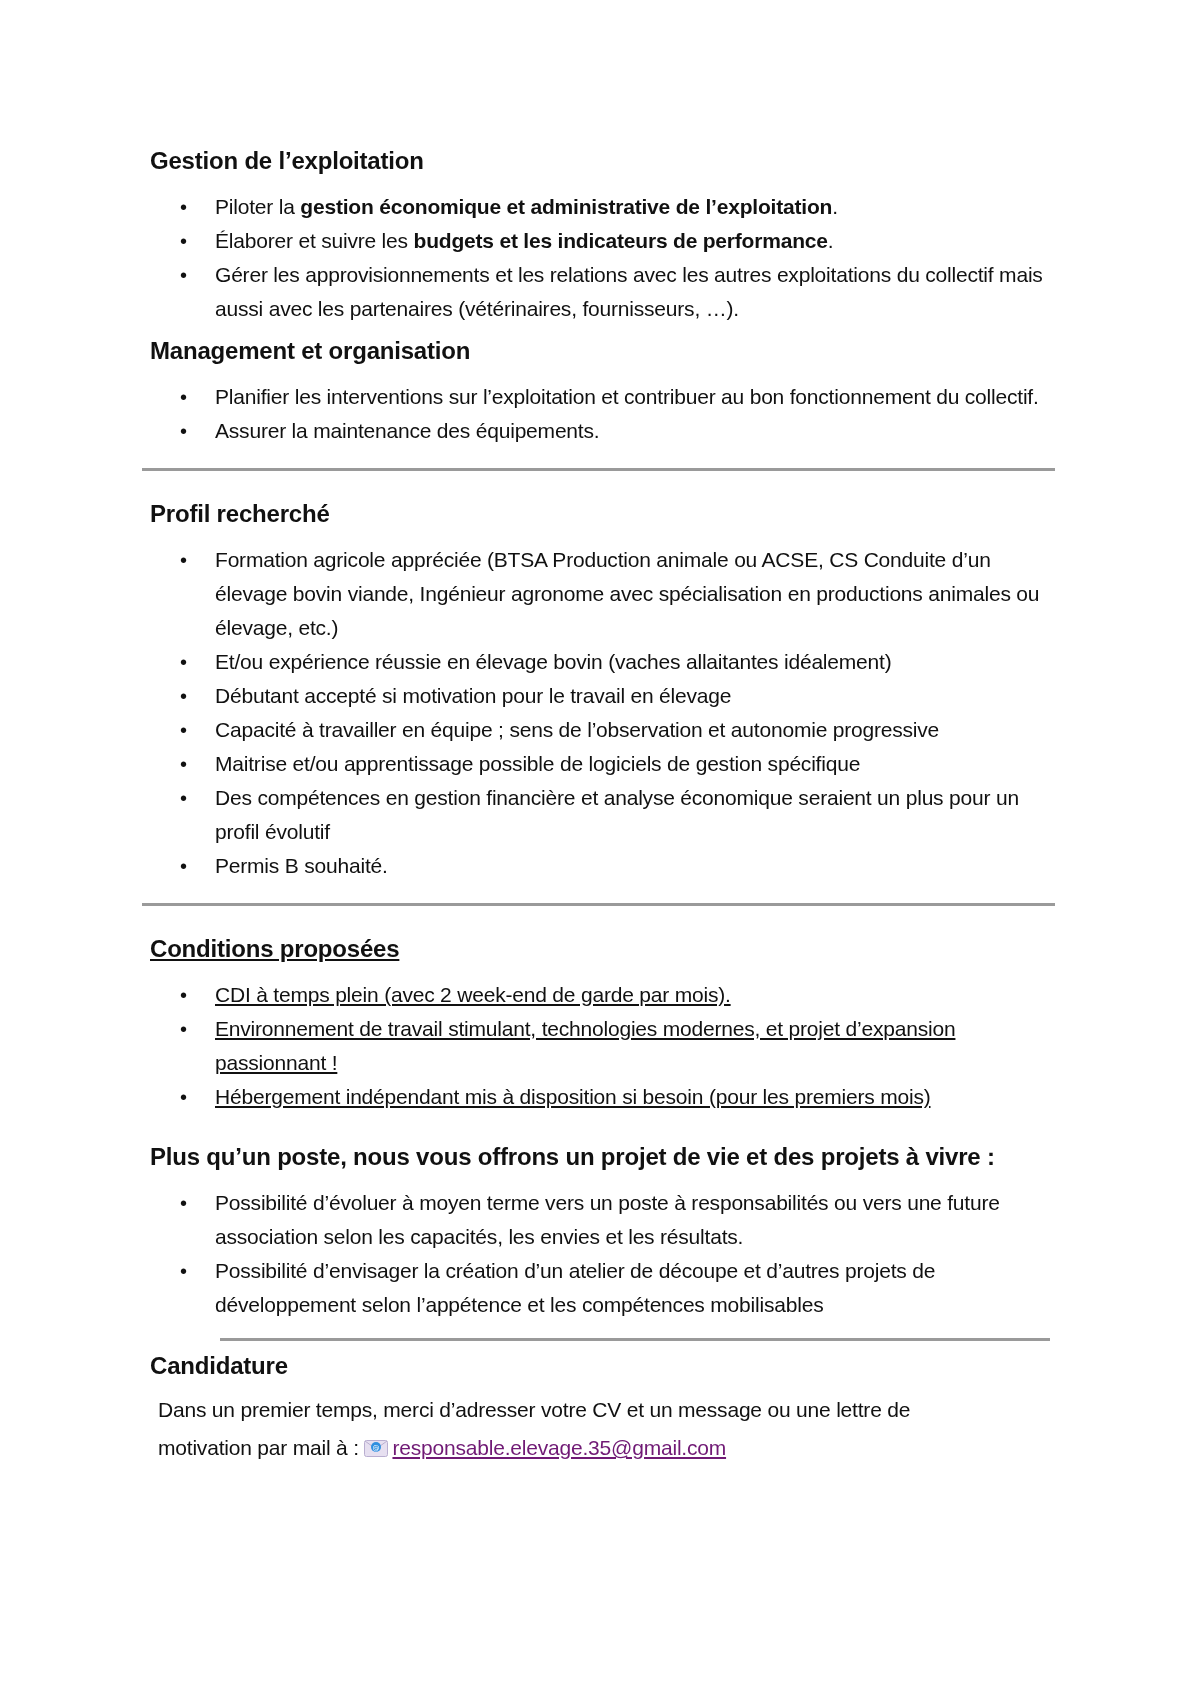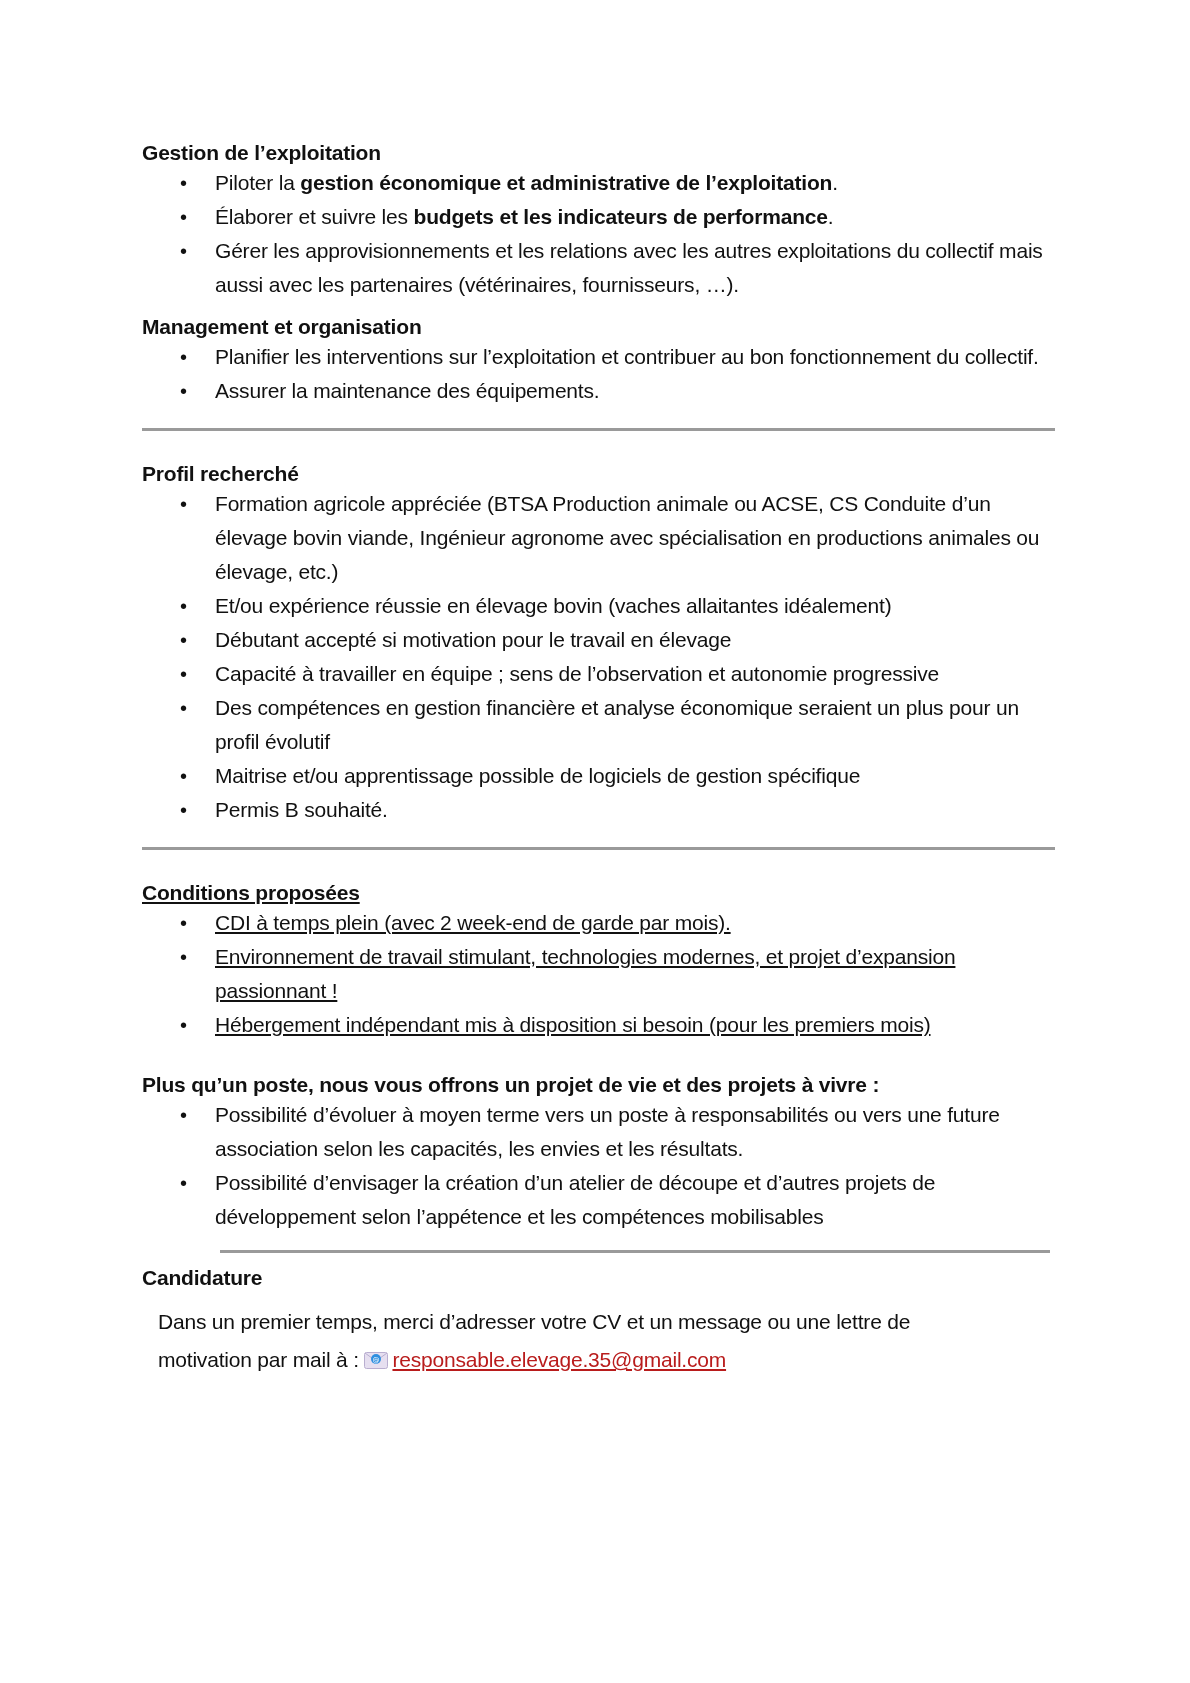--- a/index.html
+++ b/index.html
@@ -1,26 +1,26 @@
 <!DOCTYPE html>
 <html><head>
 <meta charset="utf-8">
 <style>
   html, body { margin: 0; padding: 0; background: #ffffff; }
   body { width: 1190px; height: 1683px; position: relative; overflow: hidden;
          font-family: "Liberation Sans", "DejaVu Sans", sans-serif; color: #111111; }
   .page { position: absolute; left: 142px; top: 140px; width: 920px; }
-  .h { font-weight: bold; font-size: 21px; line-height: 26px; margin: 0; letter-spacing: -0.2px; }
-  ul { list-style: none; margin: 0 0 0 0; padding: 0; }
+  .h { font-weight: bold; font-size: 24px; line-height: 26px; margin: 8px; letter-spacing: -0.2px; }
+  ul { list-style: none; margin: 16px 0 0 0; padding: 0; }
   li { position: relative; padding-left: 73px; font-size: 21px; line-height: 34px; letter-spacing: -0.2px; }
   li::before { content: "•"; position: absolute; left: 38px; top: 0; font-size: 20px; }
   b { font-weight: bold; }
   .hr { height: 3px; background: #9a9a9a; border: none; margin: 0; }
   .para { font-size: 21px; line-height: 38px; margin: 16px; letter-spacing: -0.2px; }
-  .mail-link { color: #b91c1c; text-decoration: underline; }
+  .mail-link { color: #701a75; text-decoration: underline; }
   .mail-icon { display: inline-block; width: 24px; height: 17px; vertical-align: -2px; margin-right: 4px; }
 </style>
 </head>
 <body>
 
 <div class="page">
 
   <section>
     <h3 class="h">Gestion de l’exploitation</h3>
     <ul>
@@ -40,22 +40,22 @@
 
   <div class="hr" style="margin-top:20px; width:913px;"></div>
 
   <section style="margin-top:30px;">
     <h3 class="h">Profil recherché</h3>
     <ul>
       <li>Formation agricole appréciée (BTSA Production animale ou ACSE, CS Conduite d’un élevage bovin viande, Ingénieur agronome avec spécialisation en productions animales ou élevage, etc.)</li>
       <li>Et/ou expérience réussie en élevage bovin (vaches allaitantes idéalement)</li>
       <li>Débutant accepté si motivation pour le travail en élevage</li>
       <li>Capacité à travailler en équipe ; sens de l’observation et autonomie progressive</li>
+      <li>Maitrise et/ou apprentissage possible de logiciels de gestion spécifique</li>
       <li>Des compétences en gestion financière et analyse économique seraient un plus pour un profil évolutif</li>
-      <li>Maitrise et/ou apprentissage possible de logiciels de gestion spécifique</li>
       <li>Permis B souhaité.</li>
     </ul>
   </section>
 
   <div class="hr" style="margin-top:20px; width:913px;"></div>
 
   <section style="margin-top:30px;text-decoration:underline;">
     <h3 class="h">Conditions proposées</h3>
     <ul>
       <li>CDI à temps plein (avec 2 week-end de garde par mois).</li>

